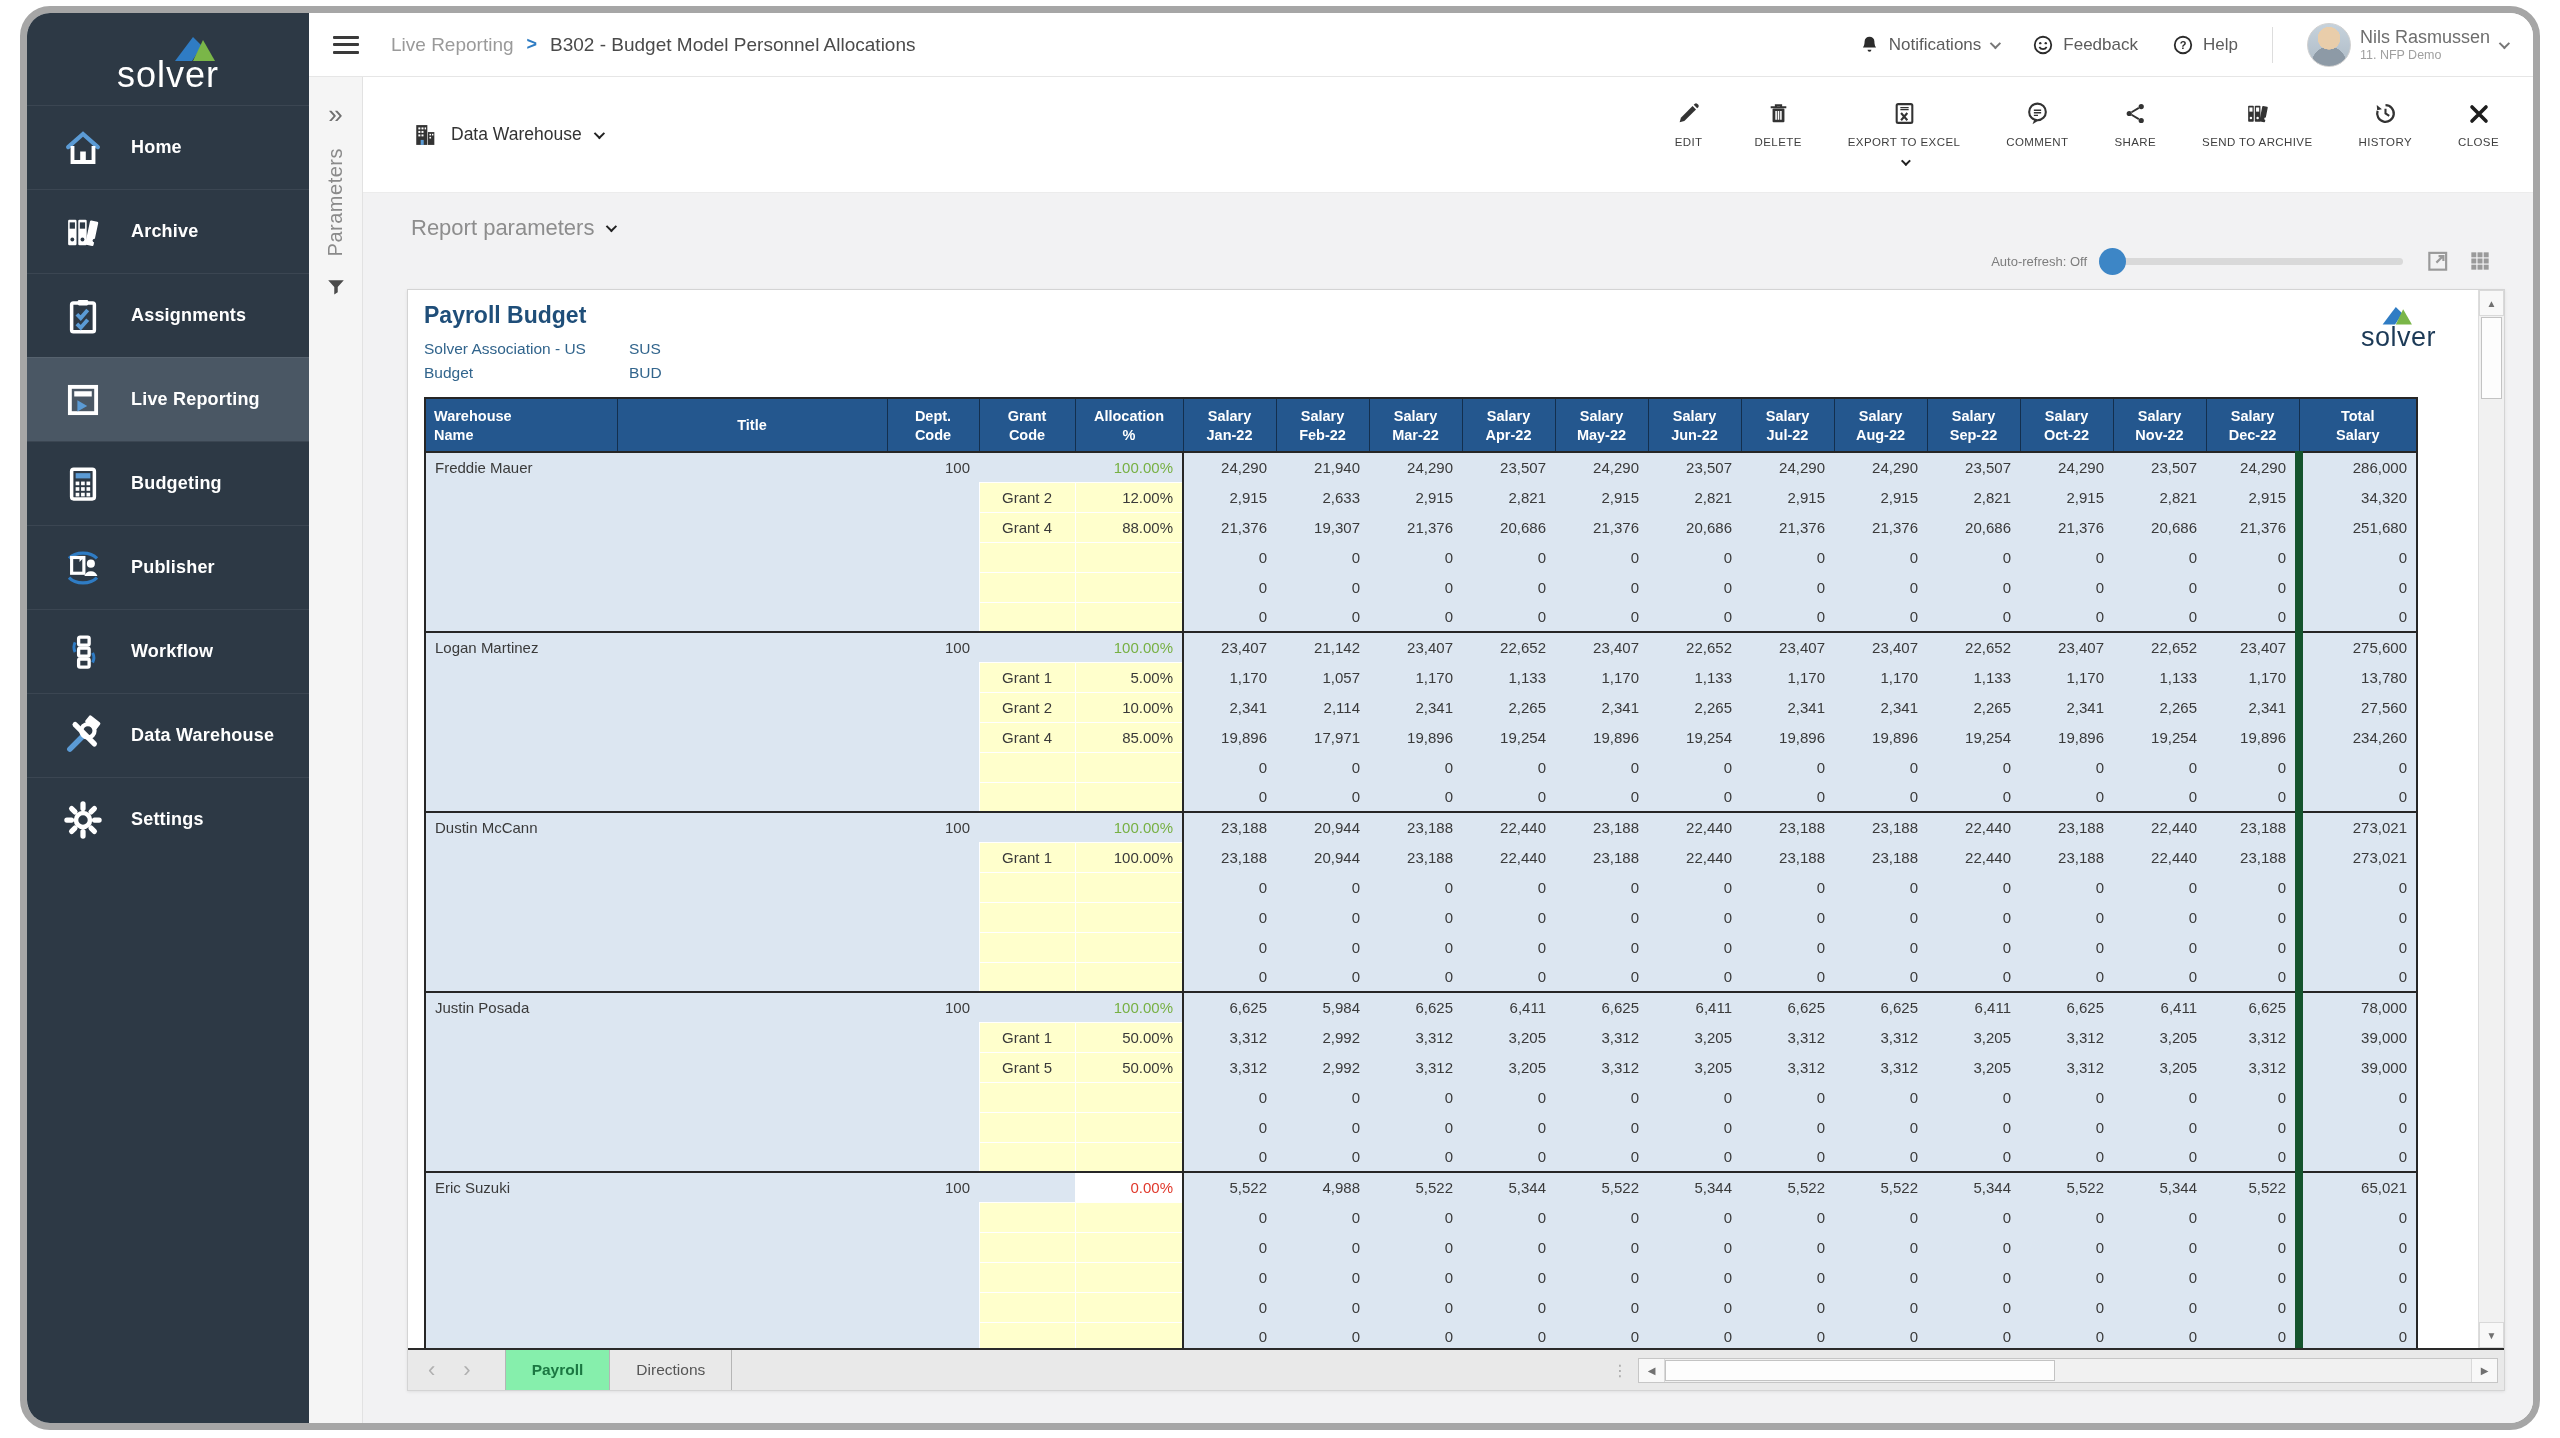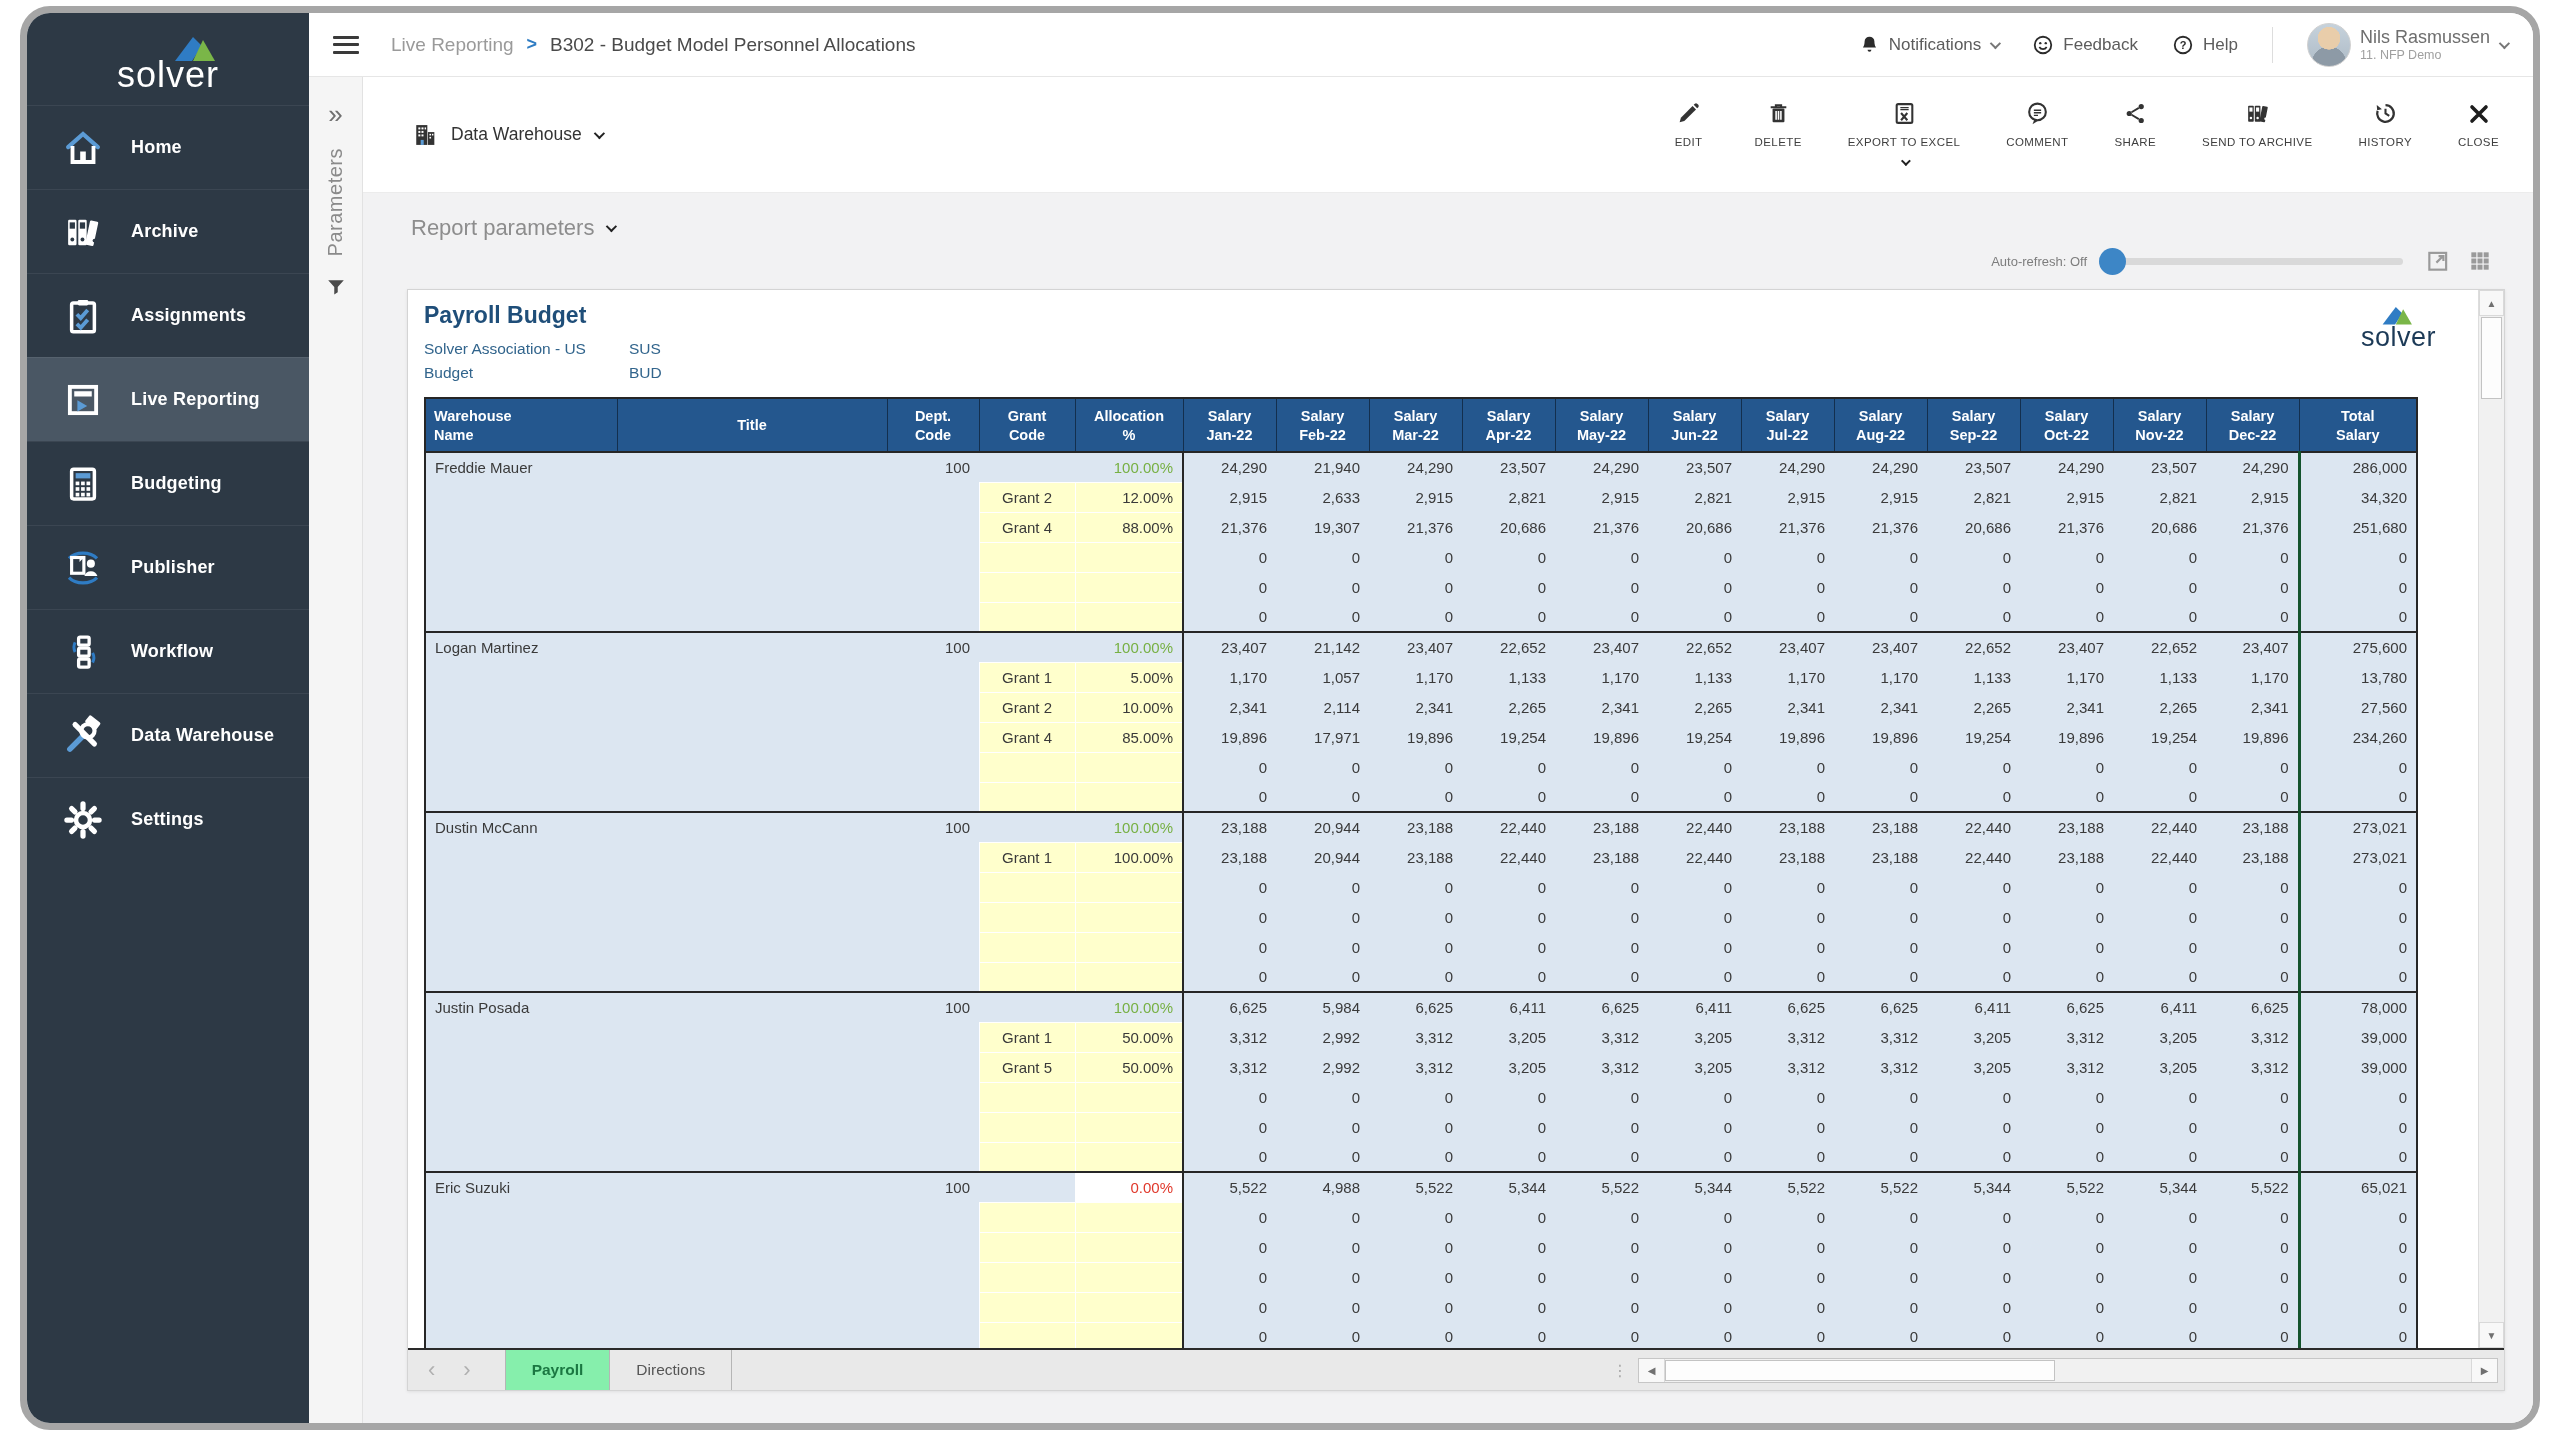--- a/index.html
+++ b/index.html
@@ -93,21 +93,21 @@
   .sheet-table th.left { text-align:left; }
   .sheet-table td { height:30px; padding:0 9px; background:#dce6f1; white-space:nowrap; overflow:hidden; }
   td.c-name { text-align:left; }
   td.c-dept, td.c-val, td.c-total, td.c-alloc { text-align:right; }
   td.c-grant { text-align:center; }
   td.yellow { background:#ffffcc; border:1px solid #fff; }
   td.alloc-green { color:#77b043; }
   td.alloc-red { color:#e0392c; background:#fff; }
   tr.first td { border-top:2px solid #262626; }
   td.c-alloc { border-right:2px solid #262626; }
-  td.c-total { border-left:3px solid #14532d; }
+  td.c-total { border-left:8px solid #14532d; }
 
   
   .vscroll { width:26px; flex:0 0 26px; background:#f1f1f1; border-left:1px solid #ddd;
     display:flex; flex-direction:column; align-items:stretch; }
   .sbtn { height:26px; background:#f8f8f8; border:1px solid #d9d9d9; color:#707070; font-size:10px;
     display:flex; align-items:center; justify-content:center; cursor:pointer; }
   .vthumb { height:82px; background:#fdfdfd; border:1px solid #c3c3c3; margin:1px 2px; cursor:grab; }
   .vtrack { flex:1; }
   .tabbar { height:42px; flex:0 0 42px; background:#e9e9e9; border-top:2px solid #2a2a2a;
     display:flex; align-items:stretch; }

